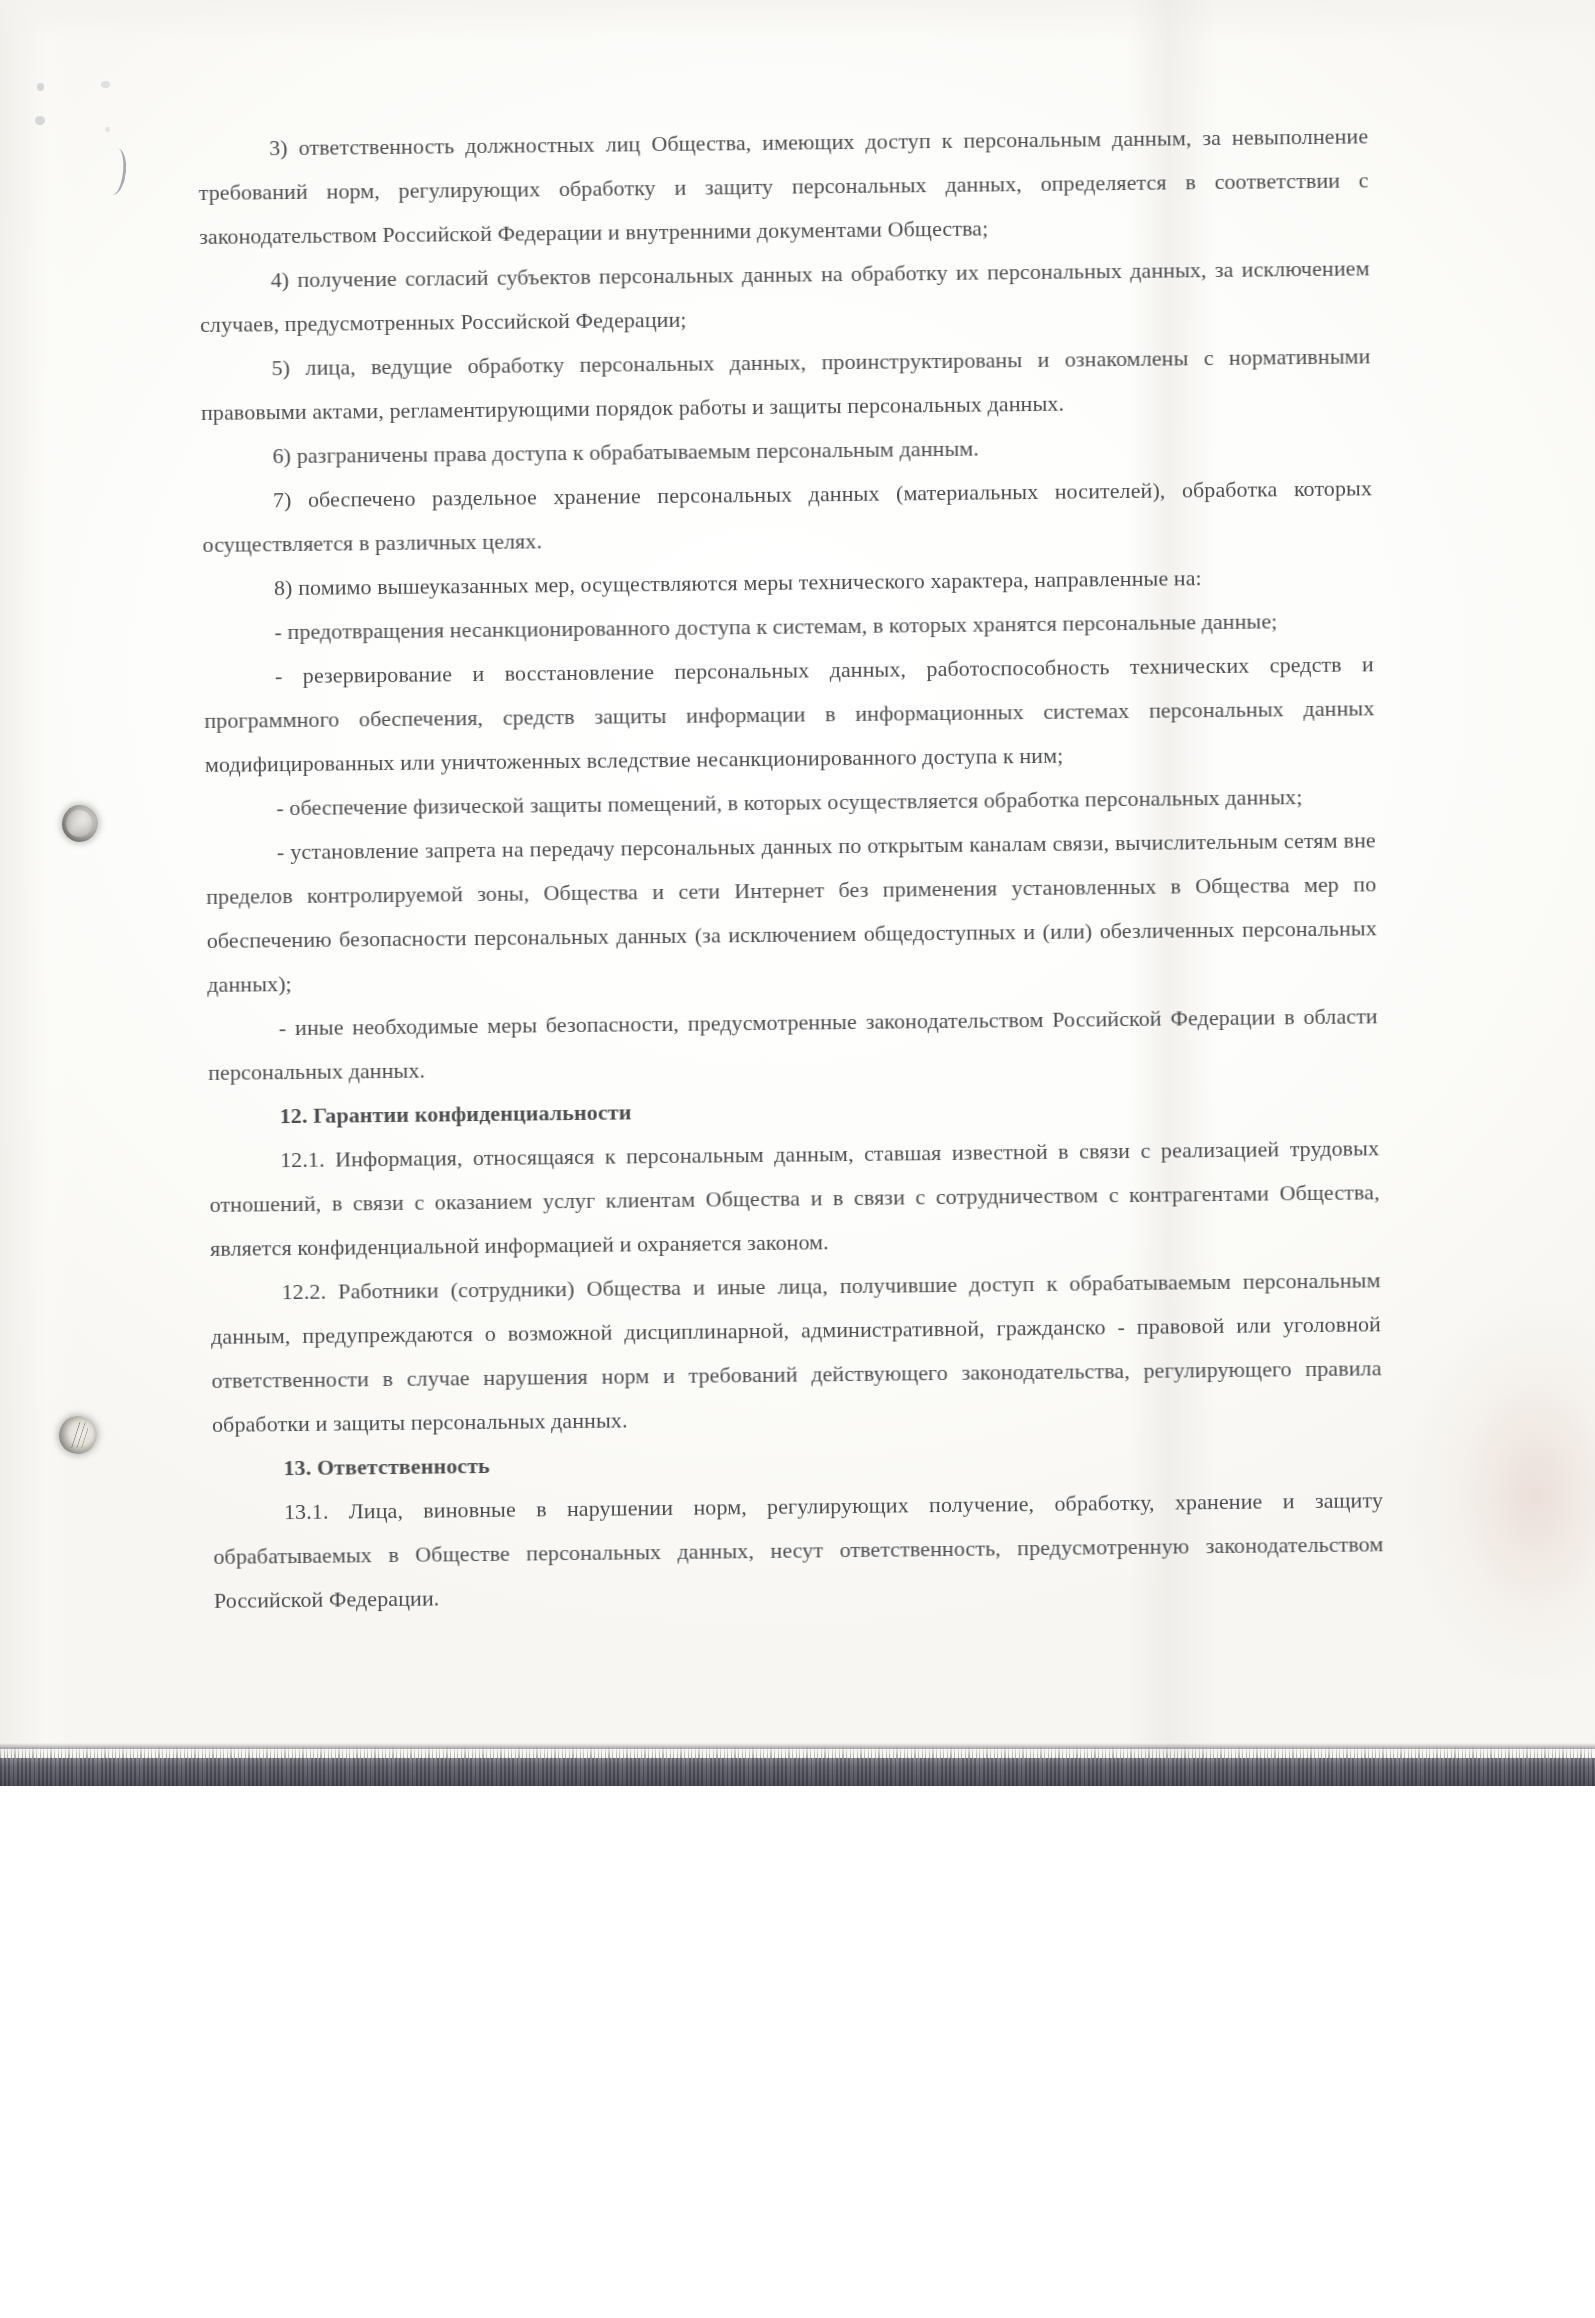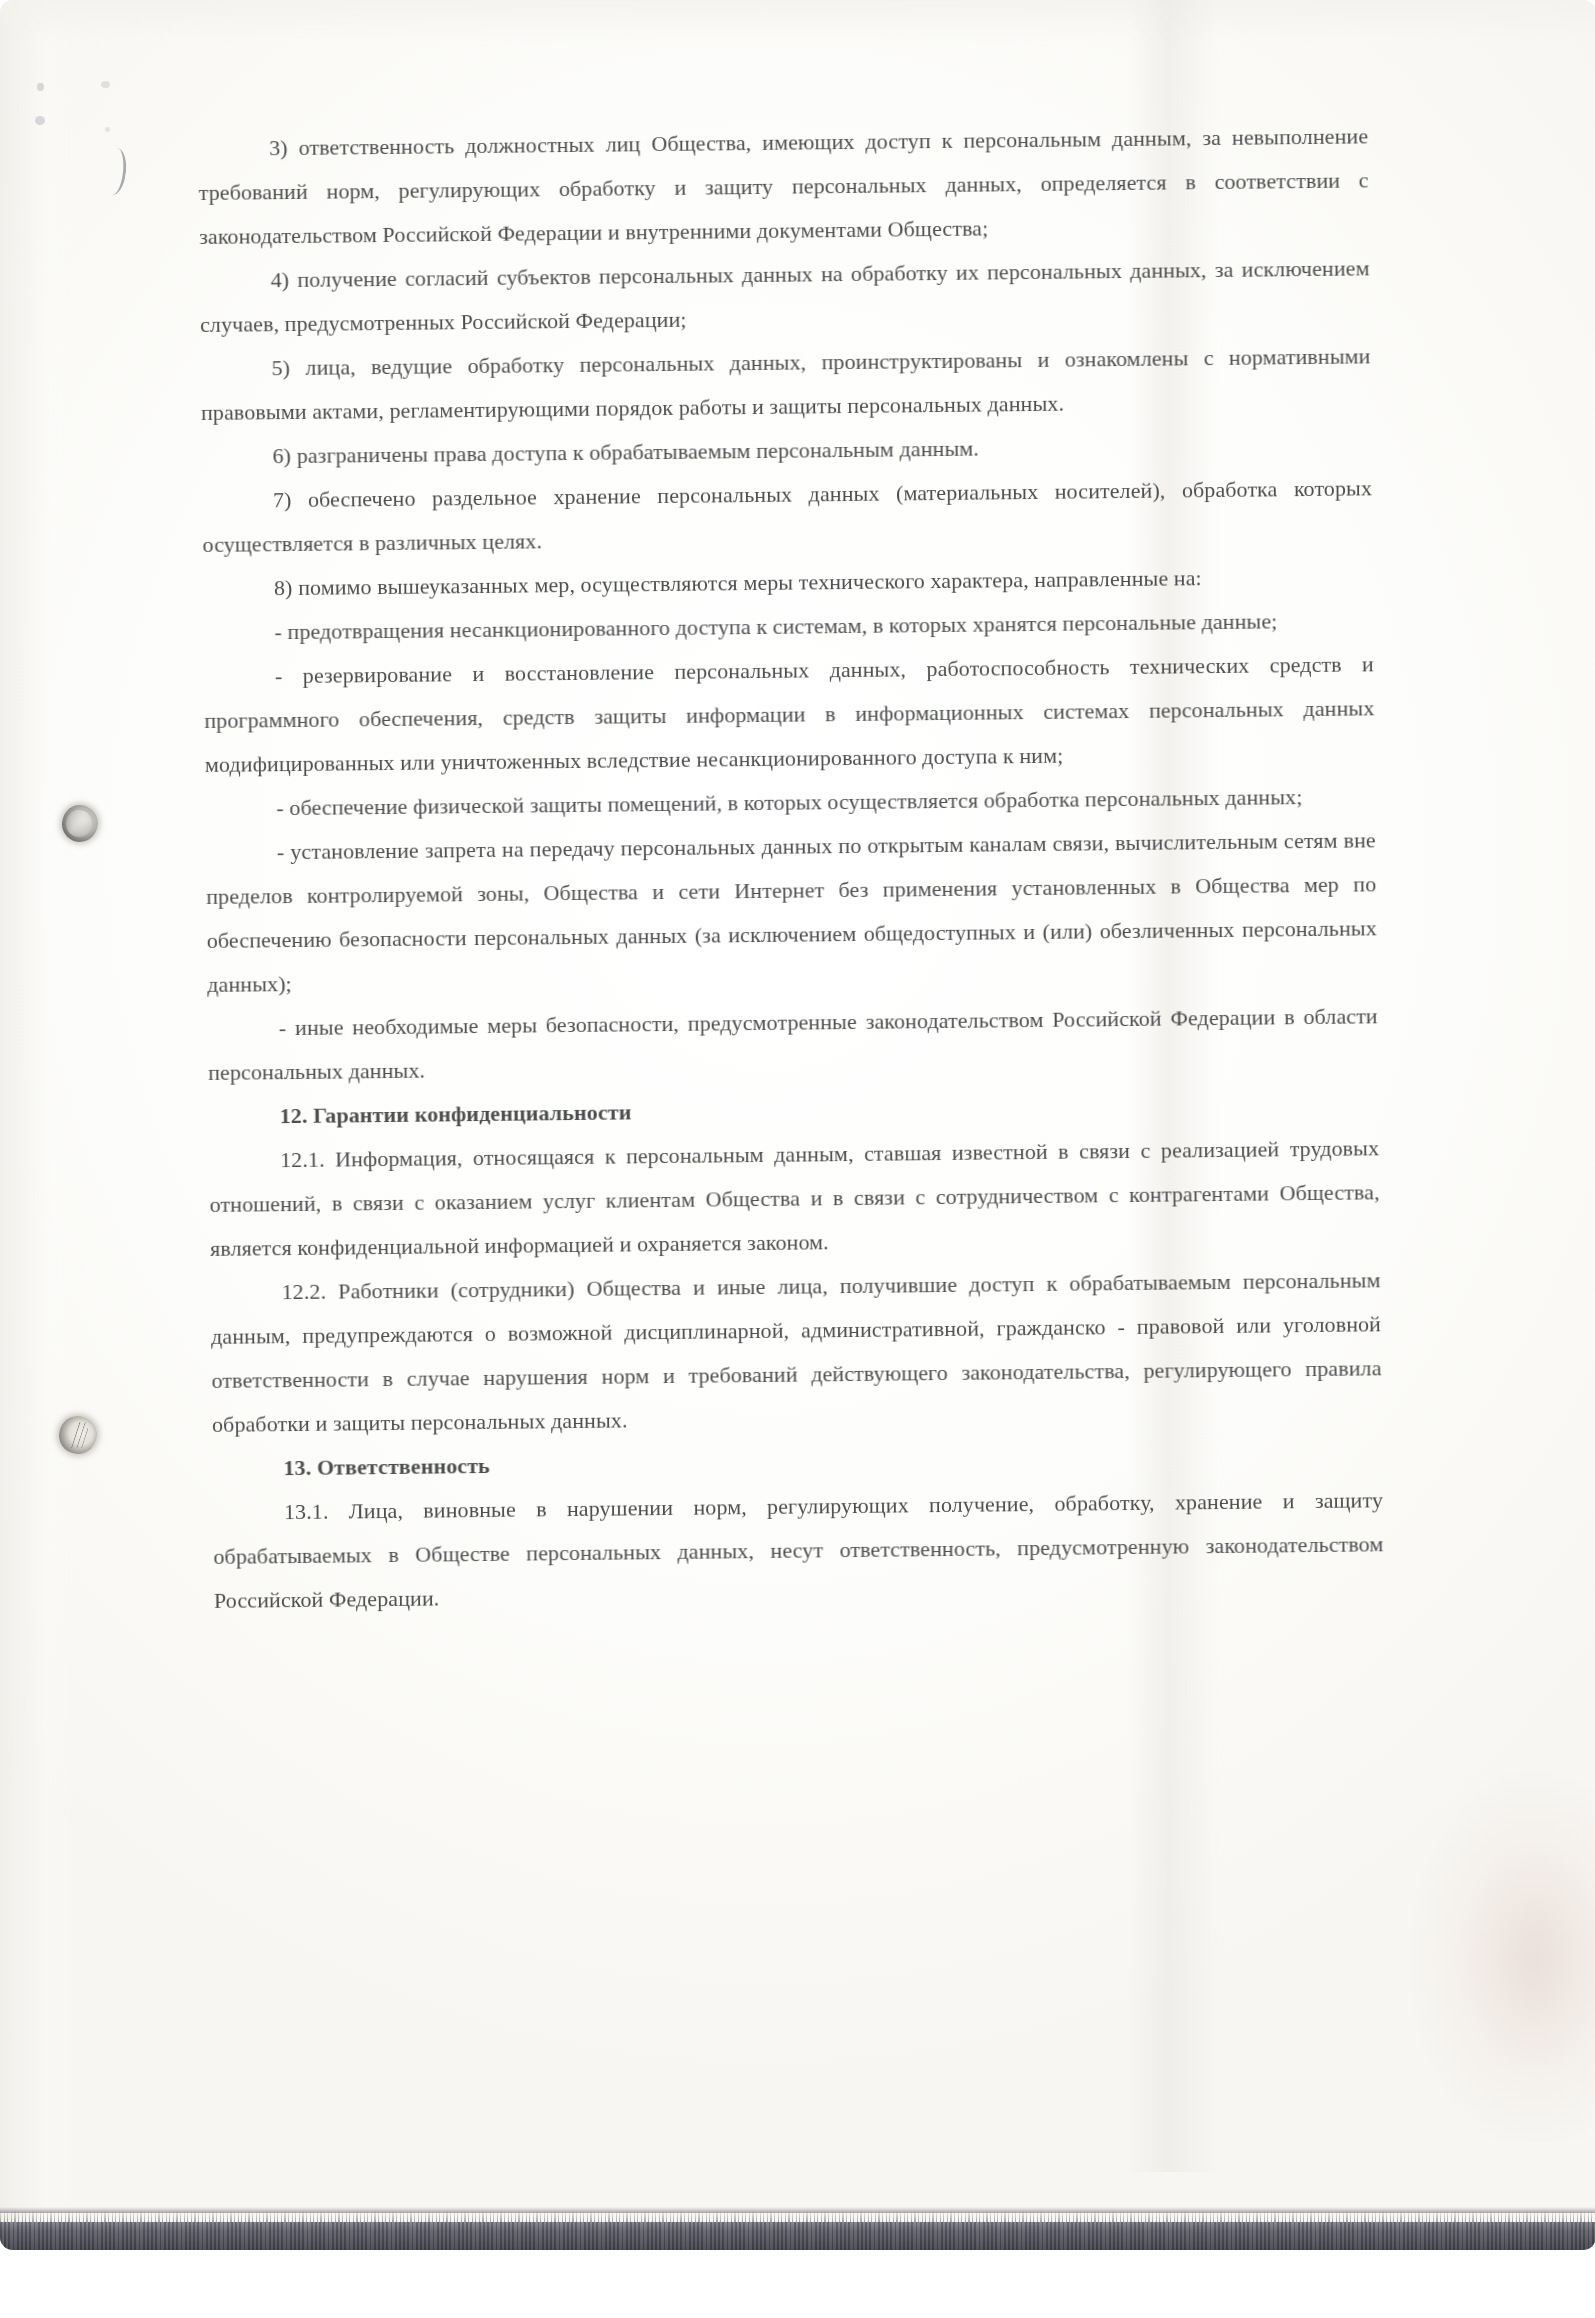--- a/index.html
+++ b/index.html
@@ -6,25 +6,24 @@
   html, body {
     margin: 0;
     padding: 0;
     background: #ffffff;
   }
 
   
   .scan-page {
     position: relative;
     width: 1596px;
-    height: 2250px;
+    height: 1786px;
     background: #fdfdfb;
     overflow: hidden;
     font-family: "Liberation Serif", "DejaVu Serif", serif;
-    border-radius: 13px;
   }
 
   
   .paper-tint {
     position: absolute;
     inset: 0;
     background:
       radial-gradient(ellipse 70% 55% at 48% 38%, #ffffff 0%, #fdfdfb 55%, #f7f6f2 100%);
     pointer-events: none;
   }

